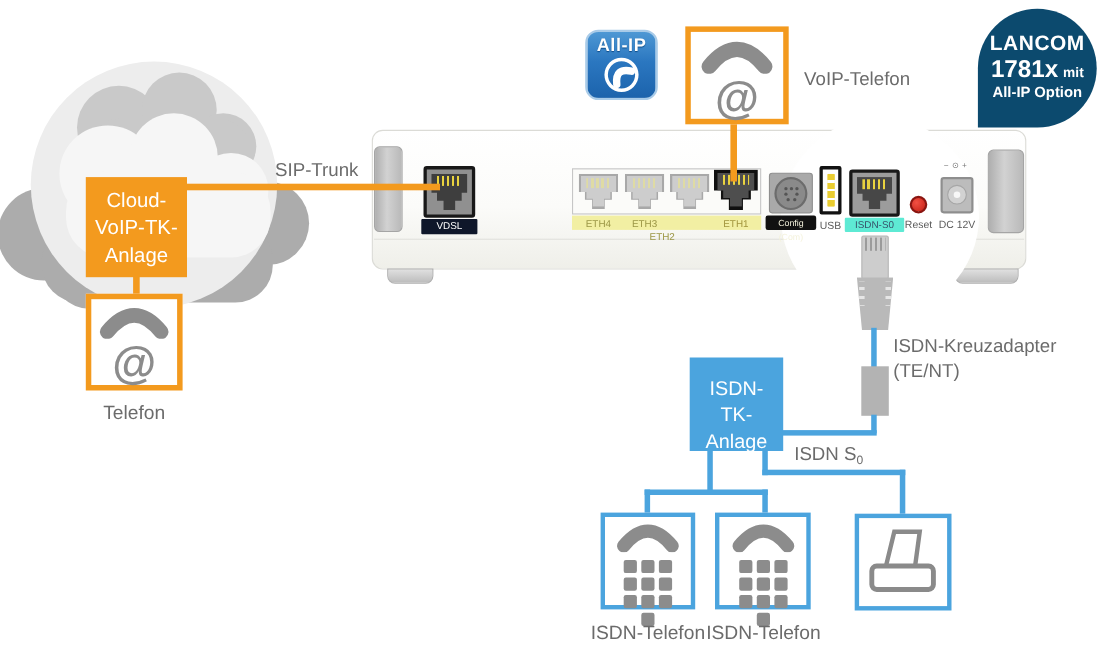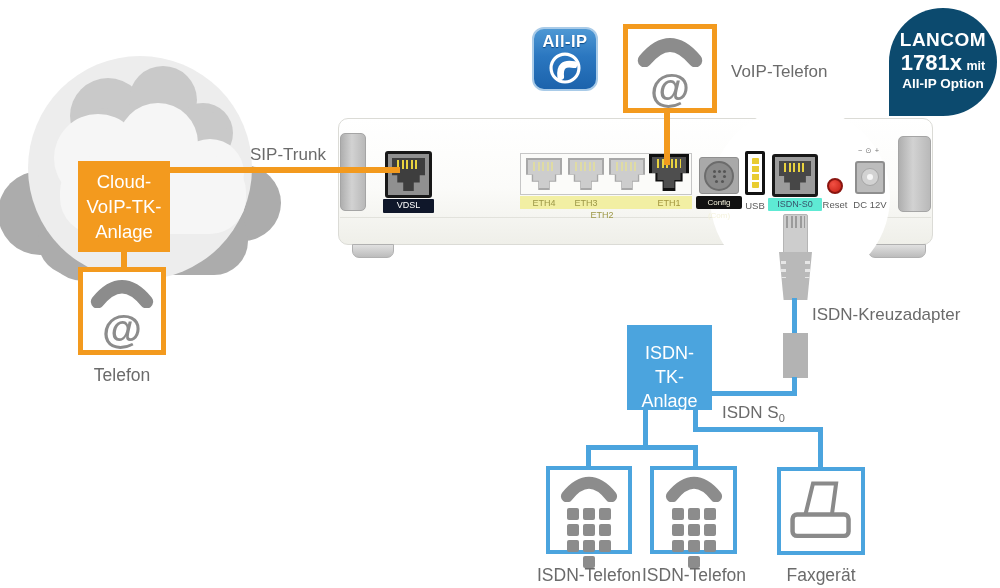--- a/index.html
+++ b/index.html
@@ -190,20 +190,21 @@
     <div class="abs" style="left:2px;top:4px;width:5px;height:22px;background:repeating-linear-gradient(180deg,transparent 0 5px,#E6E6E6 5px 8px);"></div>
     <div class="abs" style="right:2px;top:4px;width:5px;height:22px;background:repeating-linear-gradient(180deg,transparent 0 5px,#E6E6E6 5px 8px);"></div>
   </div>
   <div class="abs bline" style="left:792px;top:298px;width:5px;height:38px;"></div>
   <div class="abs" style="left:783px;top:333px;width:25px;height:45px;background:#B3B3B3;"></div>
   <div class="abs bline" style="left:792px;top:377px;width:5px;height:17px;"></div>
   <div class="abs bline" style="left:710px;top:391px;width:87px;height:5px;"></div>
 
   <div class="abs gray-label" style="left:812px;top:303px;width:150px;">
     <span style="display:block;">ISDN-Kreuzadapter</span>
+    <span style="display:block;">(TE/NT)</span>
   </div>
   <div class="abs gray-label" style="left:722px;top:366px;width:70px;margin-top:35px;">
     <span>ISDN S</span><span class="sub0">0</span>
   </div>
 
   <div class="abs oline" style="left:170px;top:167px;width:230px;height:6px;"></div>
   <div class="abs oline" style="left:121px;top:208px;width:6px;height:62px;"></div>
   <div class="abs oline" style="left:664px;top:111px;width:6px;height:54px;"></div>
   <div class="abs gray-label" style="left:250px;top:143px;width:90px;">SIP-Trunk</div>
 
@@ -290,15 +291,14 @@
 
   <div class="abs bframe" style="left:777px;top:467px;width:88px;height:88px;">
     <svg width="80" height="74" viewBox="0 0 90 80" style="margin-top:3px;">
       <polygon points="36,9 62,9 57,46 27,46" fill="#fff" stroke="#8A8A8A" stroke-width="4.5"></polygon>
       <rect x="13" y="44" width="63" height="24" rx="5" fill="#fff" stroke="#8A8A8A" stroke-width="5"></rect>
     </svg>
   </div>
 
   <div class="abs gray-label center" style="left:527px;top:564px;width:124px;font-size:17.5px;">ISDN-Telefon</div>
   <div class="abs gray-label center" style="left:632px;top:564px;width:124px;font-size:17.5px;">ISDN-Telefon</div>
-  <div class="abs gray-label center" style="left:769px;top:564px;width:104px;font-size:17.5px;">Faxgerät</div>
 
 </div>
 
 </body></html>

